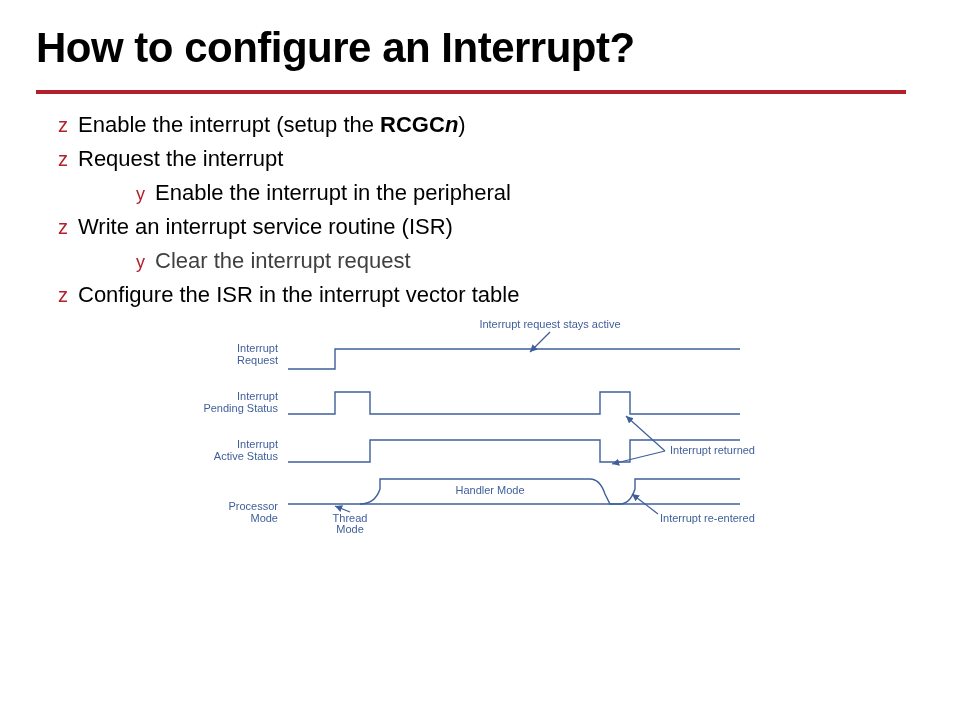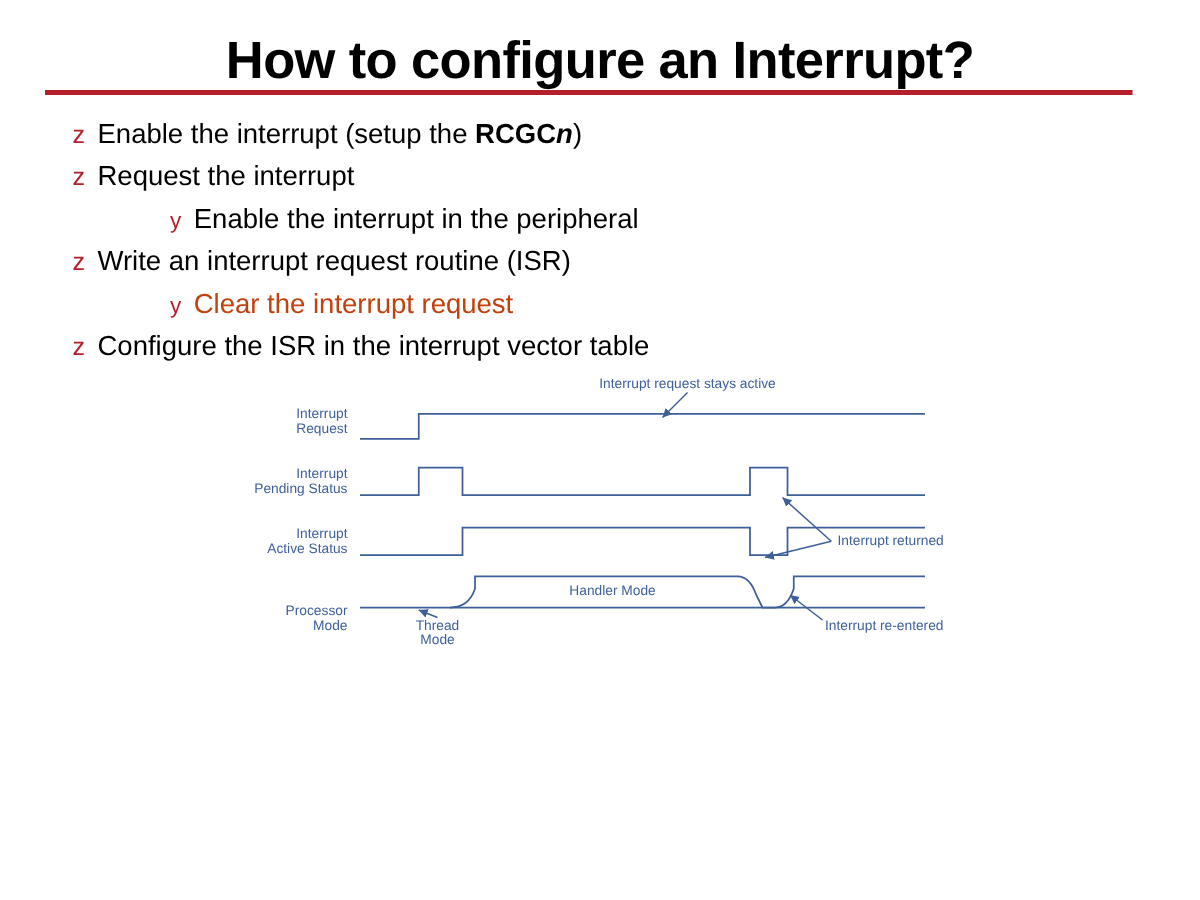--- a/index.html
+++ b/index.html
@@ -12,22 +12,21 @@
     position: relative;
   }
   .slide {
     padding: 24px 36px 10px 36px;
   }
   .title {
     font-family: "Arial Black", Arial, sans-serif;
     font-weight: 900;
     font-size: 42px;
     letter-spacing: -0.5px;
-    margin-bottom: 0;
-    text-align: center;
+    margin-bottom: 18px;
   }
   .rule {
     height: 4px;
     background: #b3202c;
     width: 98%;
     margin-bottom: 14px;
   }
   .bullets {
     list-style: none;
     font-size: 22px;
@@ -36,21 +35,21 @@
   .bullets li { margin-left: 22px; }
   .bullets .sub { margin-left: 100px; }
   .bullets li .marker {
     display: inline-block;
     font-family: "Wingdings", "Segoe UI Symbol", sans-serif;
     margin-right: 10px;
     vertical-align: baseline;
   }
   .mz { color: #b3202c; font-size: 20px; }
   .my { color: #b3202c; font-size: 18px; }
-  .red-text { color: #c2410c; }
+  .red-text { color: #404040; }
   .bold { font-weight: bold; }
   .bold-italic { font-weight: bold; font-style: italic; }
   .diagram-wrap {
     width: 560px;
     margin: 1px auto 0 auto;
   }
   svg text {
     font-family: Arial, sans-serif;
     fill: #3e5f9a;
   }
@@ -69,21 +68,21 @@
     <li>
       <span class="marker mz">z</span><span>Enable the interrupt (setup the </span><span class="bold">RCGC</span><span class="bold-italic">n</span><span>)</span>
     </li>
     <li>
       <span class="marker mz">z</span><span>Request the interrupt</span>
     </li>
     <li class="sub">
       <span class="marker my">y</span><span>Enable the interrupt in the peripheral</span>
     </li>
     <li>
-      <span class="marker mz">z</span><span>Write an interrupt request routine (ISR)</span>
+      <span class="marker mz">z</span><span>Write an interrupt service routine (ISR)</span>
     </li>
     <li class="sub">
       <span class="marker my">y</span><span class="red-text">Clear the interrupt request</span>
     </li>
     <li>
       <span class="marker mz">z</span><span>Configure the ISR in the interrupt vector table</span>
     </li>
   </ul>
 
   <div class="diagram-wrap">

